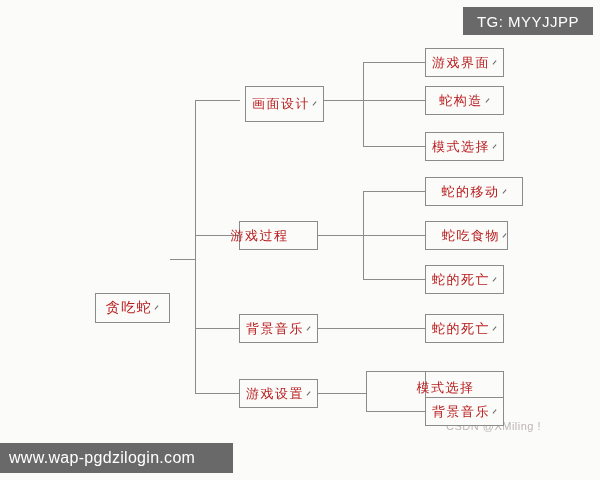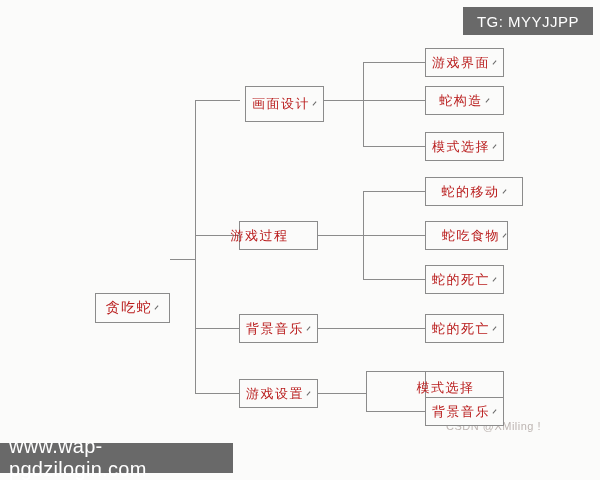--- a/index.html
+++ b/index.html
@@ -47,21 +47,21 @@
   .badge.tg {
     left: 463px; top: 7px; width: 130px; height: 28px;
     justify-content: center;
     font-size: 15px;
     letter-spacing: 0.5px;
   }
   .badge.urlbar {
     left: 0px; top: 443px; width: 233px; height: 30px;
     justify-content: flex-start;
     padding-left: 9px;
-    font-size: 20px;
+    font-size: 16px;
     letter-spacing: 0.3px;
   }
   .csdn {
     position: absolute;
     left: 446px; top: 420px;
     font-size: 11px;
     color: #bdb5b2;
     letter-spacing: 0.5px;
     white-space: nowrap;
   }

